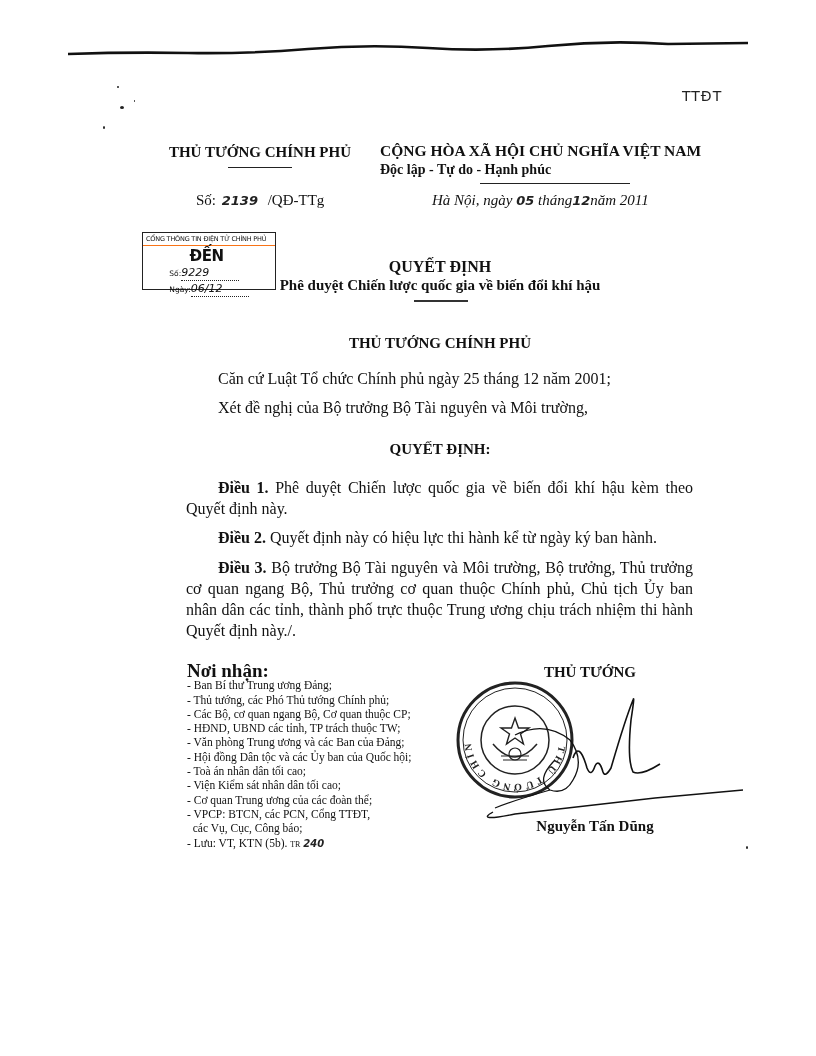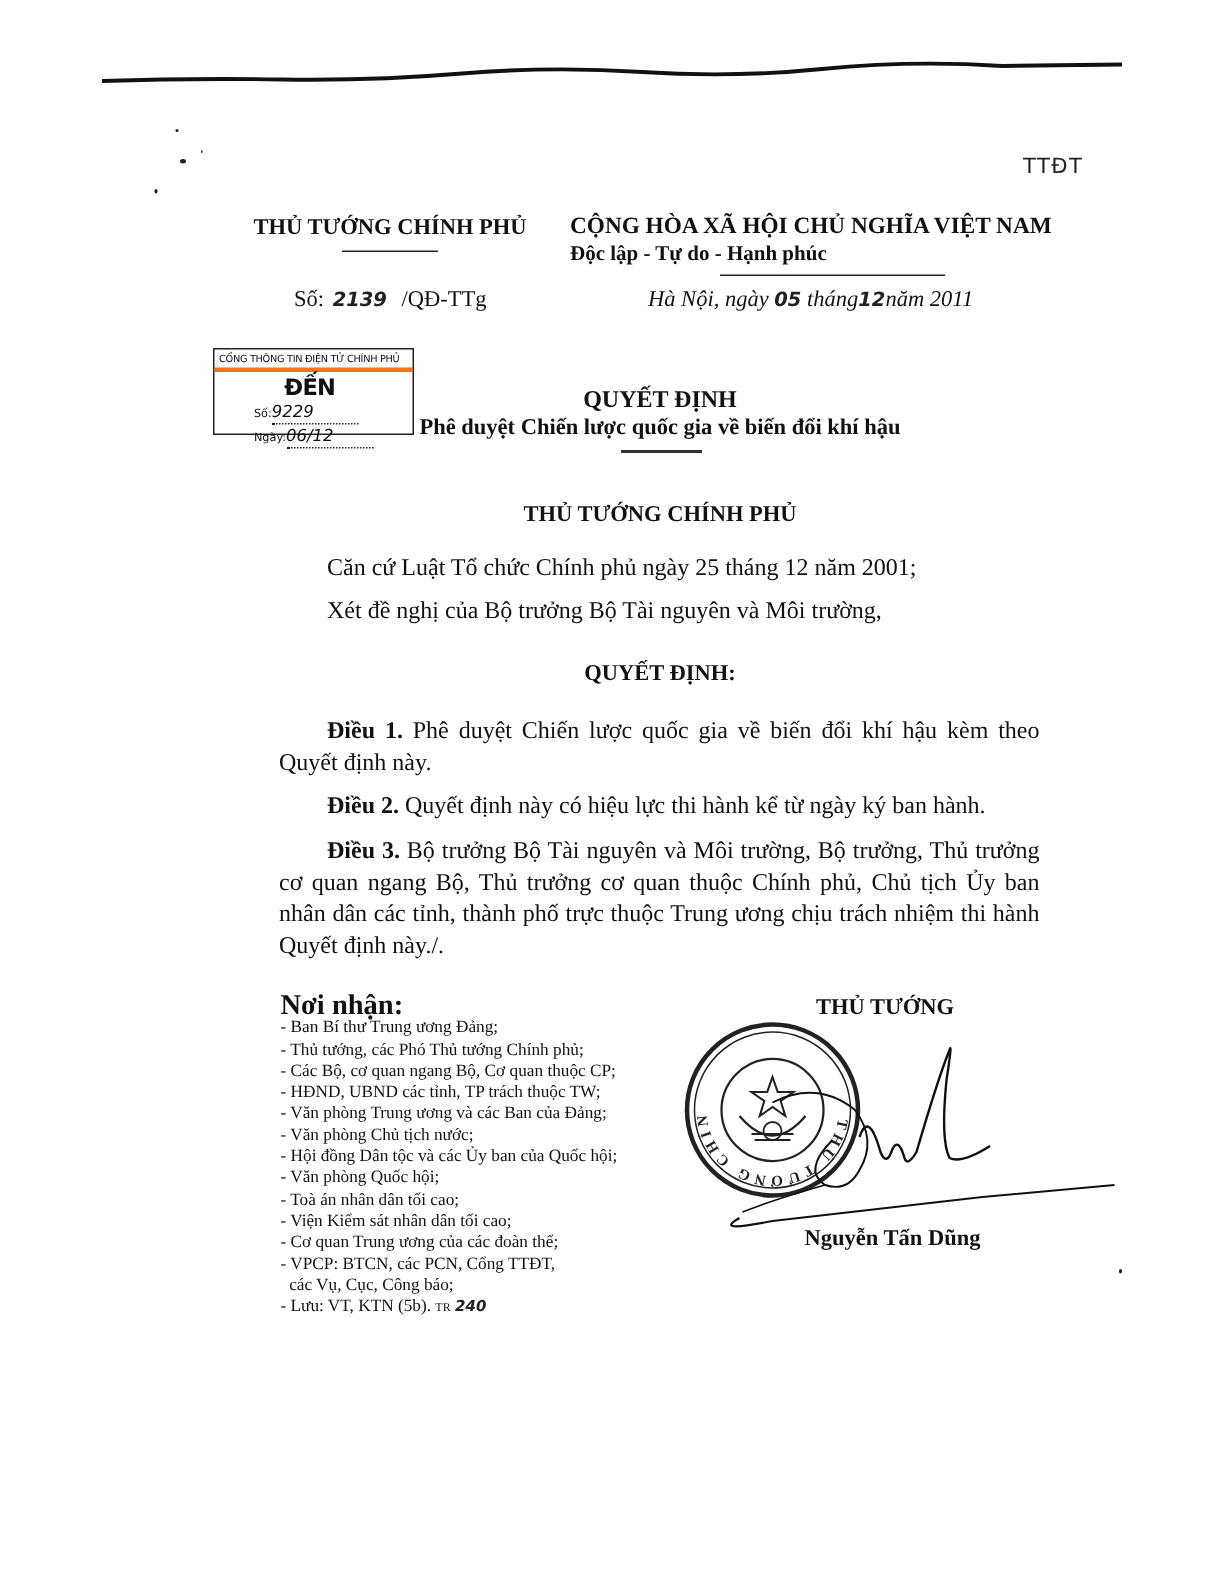--- a/index.html
+++ b/index.html
@@ -3,35 +3,35 @@
   <meta charset="utf-8">
   <style>
     html, body { margin: 0; padding: 0; }
     body {
       width: 816px; height: 1056px; background: #ffffff; position: relative; overflow: hidden;
       font-family: "Liberation Serif", "DejaVu Serif", serif; color: #111;
     }
     .abs { position: absolute; }
     .top-rule { left: 68px; top: 40px; width: 680px; height: 18px; }
     .speck { position: absolute; background: #222; border-radius: 50%; }
-    .handnote { left: 682px; top: 103px; font-family: "DejaVu Sans", sans-serif; font-size: 14px; letter-spacing: 1px; color: #222; }
+    .handnote { left: 682px; top: 88px; font-family: "DejaVu Sans", sans-serif; font-size: 14px; letter-spacing: 1px; color: #222; }
 
     .left-head { left: 160px; top: 144px; width: 200px; text-align: center; }
     .right-head { left: 380px; top: 142px; width: 350px; text-align: left; }
     .h-agency { font-size: 15px; font-weight: bold; }
     .h-nation { font-size: 15.5px; font-weight: bold; }
     .h-motto { font-size: 14px; font-weight: bold; margin-top: 2px; }
     .short-rule { height: 1px; background: #222; margin: 6px auto 0; }
 
     .number-line { left: 196px; top: 192px; font-size: 15px; }
     .hand { font-family: "DejaVu Sans", sans-serif; font-style: italic; font-weight: bold; color: #222; }
     .date-line { left: 432px; top: 192px; font-size: 15px; font-style: italic; }
 
     .stamp { left: 142px; top: 232px; width: 132px; height: 56px; border: 1.5px solid #222; font-family: "DejaVu Sans", sans-serif; }
-    .stamp-title { font-size: 6.5px; border-bottom: 3px solid #f97316; padding: 2px 3px; white-space: nowrap; letter-spacing: -0.2px; }
+    .stamp-title { font-size: 6.5px; border-bottom: 1px solid #f97316; padding: 2px 3px; white-space: nowrap; letter-spacing: -0.2px; }
     .stamp-body { display: flex; align-items: center; padding: 1px 3px; flex-direction: column; }
     .stamp-den { font-size: 15px; font-weight: bold; margin-right: 5px; letter-spacing: -0.5px; }
     .stamp-fields { font-size: 7.5px; line-height: 15px; }
     .stamp-val { font-style: italic; font-size: 11px; border-bottom: 1px dotted #222; display: inline-block; width: 58px; }
 
     .title { left: 200px; top: 258px; width: 480px; text-align: center; font-size: 16px; font-weight: bold; }
     .subtitle { left: 200px; top: 277px; width: 480px; text-align: center; font-size: 15px; font-weight: bold; }
     .title-rule { left: 414px; top: 300px; width: 54px; height: 1.5px; background: #333; }
 
     .issuer { left: 180px; top: 335px; width: 520px; text-align: center; font-size: 15px; font-weight: bold; }
@@ -119,23 +119,21 @@
   <b>Điều 3.</b><span> Bộ trưởng Bộ Tài nguyên và Môi trường, Bộ trưởng, Thủ trưởng cơ quan ngang Bộ, Thủ trưởng cơ quan thuộc Chính phủ, Chủ tịch Ủy ban nhân dân các tỉnh, thành phố trực thuộc Trung ương chịu trách nhiệm thi hành Quyết định này./.</span>
 </div>
 
 <div class="abs recipients">
   <div class="rec-title">Nơi nhận:</div>
   <div>- Ban Bí thư Trung ương Đảng;</div>
   <div>- Thủ tướng, các Phó Thủ tướng Chính phủ;</div>
   <div>- Các Bộ, cơ quan ngang Bộ, Cơ quan thuộc CP;</div>
   <div>- HĐND, UBND các tỉnh, TP trách thuộc TW;</div>
   <div>- Văn phòng Trung ương và các Ban của Đảng;</div>
-  <div>- Văn phòng Chủ tịch nước;</div>
   <div>- Hội đồng Dân tộc và các Ủy ban của Quốc hội;</div>
-  <div>- Văn phòng Quốc hội;</div>
   <div>- Toà án nhân dân tối cao;</div>
   <div>- Viện Kiểm sát nhân dân tối cao;</div>
   <div>- Cơ quan Trung ương của các đoàn thể;</div>
   <div>- VPCP: BTCN, các PCN, Cổng TTĐT,</div>
   <div style="white-space:pre;">  các Vụ, Cục, Công báo;</div>
   <div>
     <span>- Lưu: VT, KTN (5b).</span>
     <span class="rec-note">TR</span>
     <span class="hand" style="font-size:10px;">240</span>
   </div>

